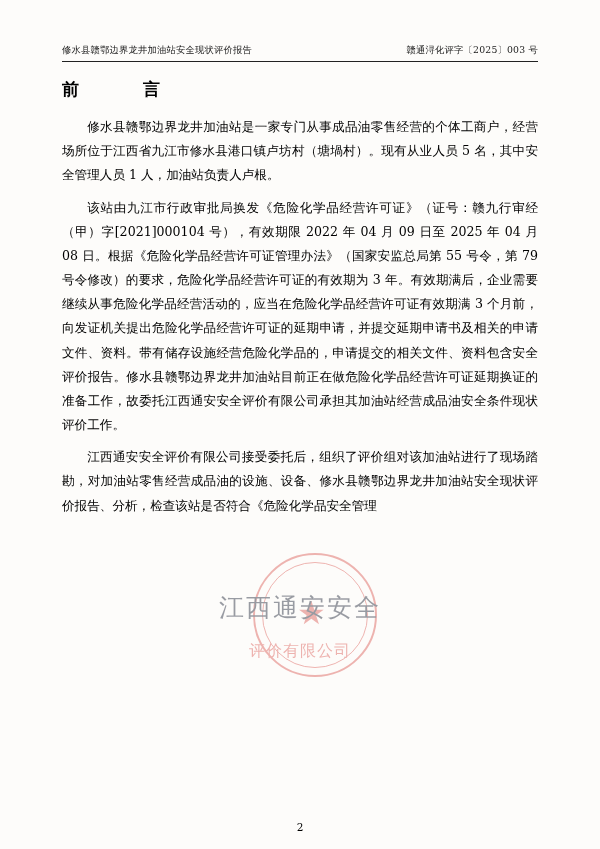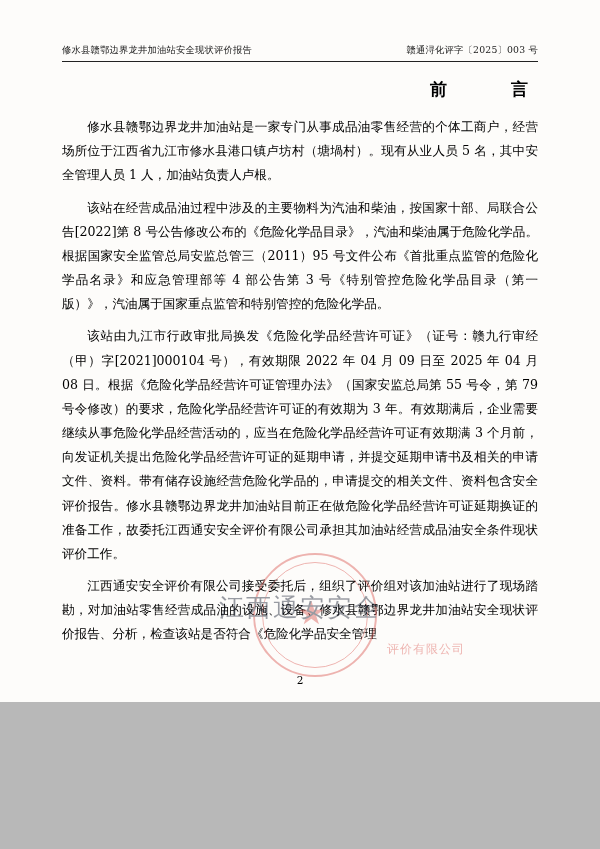--- a/index.html
+++ b/index.html
@@ -6,21 +6,21 @@
     margin: 0;
     padding: 0;
     background: #b8b8b8;
   }
   body {
     font-family: "DejaVu Serif", "Liberation Serif", serif;
   }
   .page {
     position: relative;
     width: 600px;
-    height: 702px;
+    height: 849px;
     background: #fdfcfa;
     overflow: hidden;
     box-sizing: border-box;
   }
   .page-inner {
     position: absolute;
     left: 0; top: 0; right: 0; bottom: 0;
     padding: 44px 62px 30px 62px;
     box-sizing: border-box;
   }
@@ -32,21 +32,21 @@
     font-size: 9.3px;
     color: #1a1a1a;
     letter-spacing: 0.2px;
     padding-bottom: 4px;
   }
   .header-rule {
     border-bottom: 1px solid #222;
     margin-bottom: 16px;
   }
   .doc-title {
-    text-align: right;
+    text-align: left;
     font-size: 17px;
     font-weight: bold;
     letter-spacing: 10px;
     margin: 6px 0 14px 0;
     color: #000;
   }
   p.para {
     font-size: 12.6px;
     line-height: 1.92;
     text-align: justify;
@@ -113,43 +113,42 @@
     letter-spacing: 2px;
     color: #0f172a;
     font-family: Liberation Serif, serif;
     white-space: nowrap;
   }
   .wm-text-sub {
     position: absolute;
     left: 0;
     top: 96px;
     width: 330px;
-    text-align: right;
-    font-size: 12px;
+    text-align: center;
+    font-size: 16px;
     letter-spacing: 1px;
     color: #d9504a;
     white-space: nowrap;
   }
 </style>
 </head>
 <body>
 
 <div class="page">
   <div class="page-inner">
 
     <div class="header">
       <span>修水县赣鄂边界龙井加油站安全现状评价报告</span>
       <span>赣通浔化评字〔2025〕003 号</span>
     </div>
     <div class="header-rule"></div>
 
     <div class="doc-title">前　　言</div>
 
     <p class="para">修水县赣鄂边界龙井加油站是一家专门从事成品油零售经营的个体工商户，经营场所位于江西省九江市修水县港口镇卢坊村（塘堝村）。现有从业人员 5 名，其中安全管理人员 1 人，加油站负责人卢根。</p>
-    <p class="para">该站在经营成品油过程中涉及的主要物料为汽油和柴油，按国家十部、局联合公告[2022]第 8 号公告修改公布的《危险化学品目录》，汽油和柴油属于危险化学品。根据国家安全监管总局安监总管三（2011）95 号文件公布《首批重点监管的危险化学品名录》和应急管理部等 4 部公告第 3 号《特别管控危险化学品目录（第一版）》，汽油属于国家重点监管和特别管控的危险化学品。</p>
     <p class="para">该站由九江市行政审批局换发《危险化学品经营许可证》（证号：赣九行审经（甲）字[2021]000104 号），有效期限 2022 年 04 月 09 日至 2025 年 04 月 08 日。根据《危险化学品经营许可证管理办法》（国家安监总局第 55 号令，第 79 号令修改）的要求，危险化学品经营许可证的有效期为 3 年。有效期满后，企业需要继续从事危险化学品经营活动的，应当在危险化学品经营许可证有效期满 3 个月前，向发证机关提出危险化学品经营许可证的延期申请，并提交延期申请书及相关的申请文件、资料。带有储存设施经营危险化学品的，申请提交的相关文件、资料包含安全评价报告。修水县赣鄂边界龙井加油站目前正在做危险化学品经营许可证延期换证的准备工作，故委托江西通安安全评价有限公司承担其加油站经营成品油安全条件现状评价工作。</p>
     <p class="para">江西通安安全评价有限公司接受委托后，组织了评价组对该加油站进行了现场踏勘，对加油站零售经营成品油的设施、设备、修水县赣鄂边界龙井加油站安全现状评价报告、分析，检查该站是否符合《危险化学品安全管理</p>
 
   </div>
 
   <div class="watermark">
     <div class="wm-ring"></div>
     <div class="wm-star">★</div>
     <div class="wm-text">江西通安安全</div>
     <div class="wm-text-sub">评价有限公司</div>

